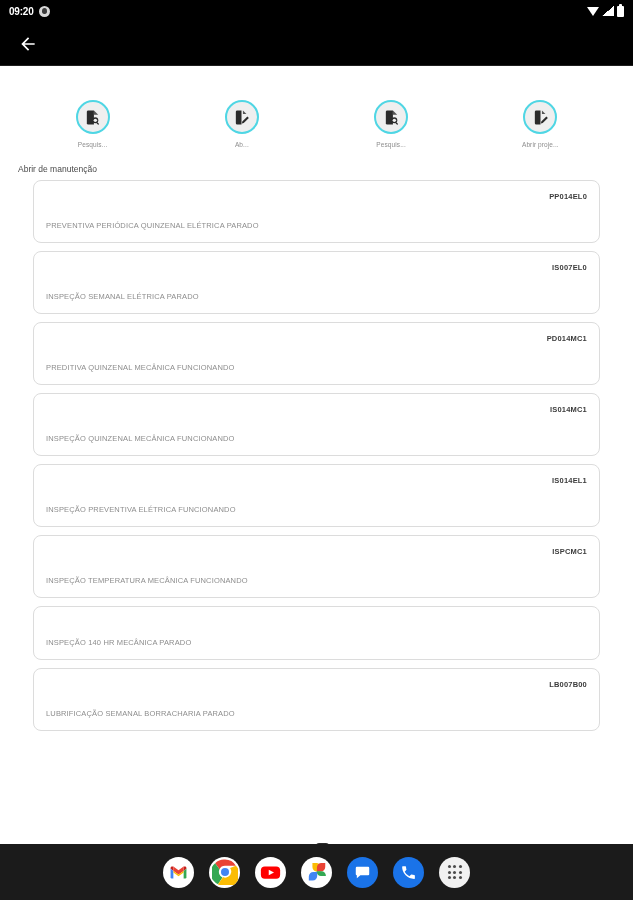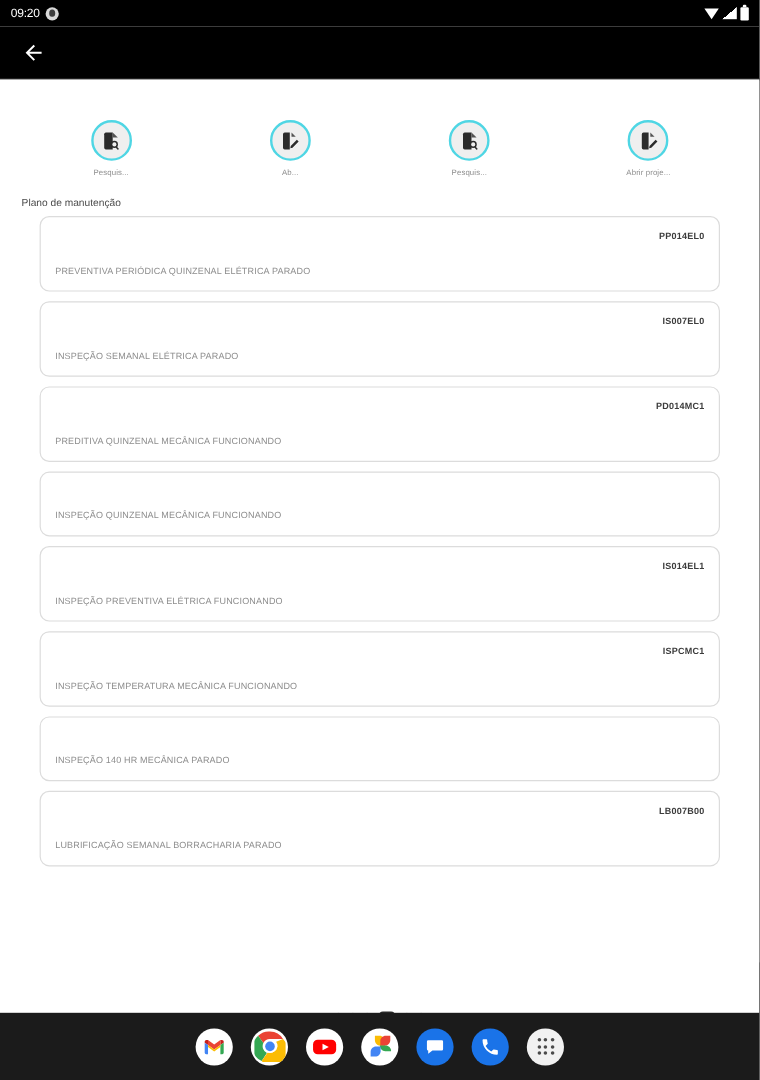--- a/index.html
+++ b/index.html
@@ -30,21 +30,21 @@
     padding: 0 9px;
   }
   .status-left {
     display: flex;
     align-items: center;
     gap: 5px;
   }
   .status-clock {
     color: #ffffff;
     font-size: 10px;
-    font-weight: normal;
+    font-weight: bold;
     letter-spacing: -0.2px;
   }
   .status-noti-icon {
     width: 11px;
     height: 11px;
     border-radius: 50%;
     background: #d8d8d8;
     display: block;
     position: relative;
   }
@@ -317,41 +317,42 @@
             <path d="M14 2H6a2 2 0 0 0-2 2v16a2 2 0 0 0 2 2h6V2z" fill="#2b2b2b"></path>
             <path d="M14 2l5 5h-5V2z" fill="#555"></path>
             <path d="M20.3 10.6l2.1 2.1-7.2 7.2-2.6.5.5-2.6 7.2-7.2z" fill="#2b2b2b"></path>
           </svg>
         </div>
         <div class="action-label">Abrir proje...</div>
       </div>
 
     </div>
 
-    <div class="section-title">Plano de manutenção</div>
+    <div class="section-title">Abrir de manutenção</div>
 
     <div class="card-list">
 
       <div class="plan-card">
         <div class="plan-code">PP014EL0</div>
         <div class="plan-desc">PREVENTIVA PERIÓDICA QUINZENAL ELÉTRICA PARADO</div>
       </div>
 
       <div class="plan-card">
         <div class="plan-code">IS007EL0</div>
         <div class="plan-desc">INSPEÇÃO SEMANAL ELÉTRICA PARADO</div>
       </div>
 
 
       <div class="plan-card">
         <div class="plan-code">PD014MC1</div>
         <div class="plan-desc">PREDITIVA QUINZENAL MECÂNICA FUNCIONANDO</div>
       </div>
 
       <div class="plan-card">
+        <div class="plan-code">IS014MC1</div>
         <div class="plan-desc">INSPEÇÃO QUINZENAL MECÂNICA FUNCIONANDO</div>
       </div>
 
       <div class="plan-card">
         <div class="plan-code">IS014EL1</div>
         <div class="plan-desc">INSPEÇÃO PREVENTIVA ELÉTRICA FUNCIONANDO</div>
       </div>
 
       <div class="plan-card">
         <div class="plan-code">ISPCMC1</div>

